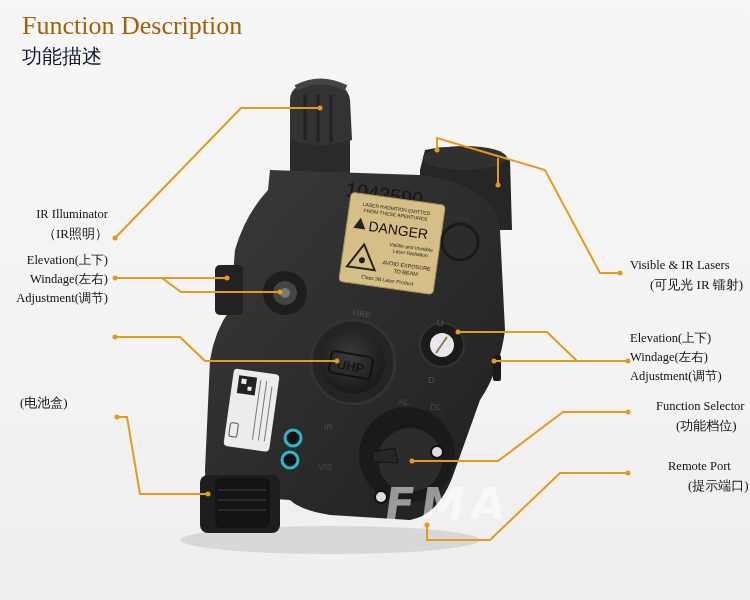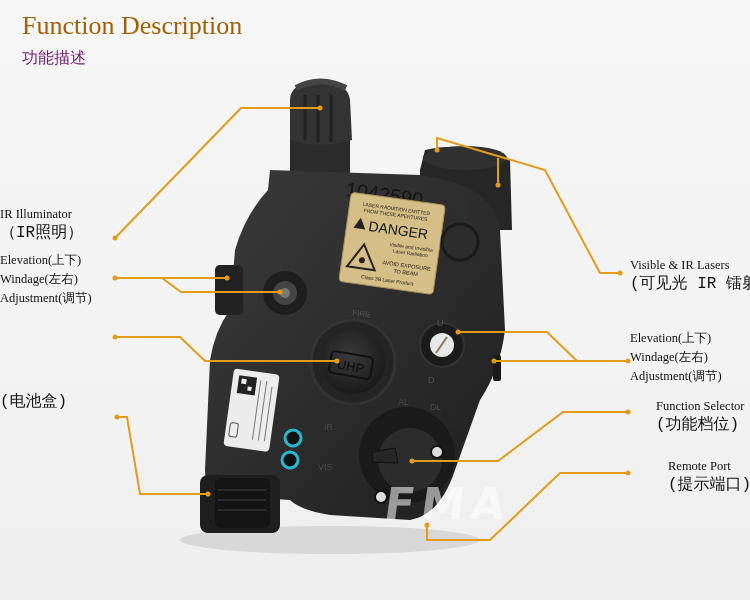--- a/index.html
+++ b/index.html
@@ -1,23 +1,23 @@
 <!DOCTYPE html>
 <html><head>
 <meta charset="utf-8">
 <style>
   html, body { margin:0; padding:0; }
   body { width:750px; height:600px; position:relative; overflow:hidden;
          background:linear-gradient(180deg,#f6f6f6 0%,#f3f3f3 60%,#eeeeee 100%);
          font-family:"Liberation Serif","DejaVu Serif",serif; color:#111; }
   .title { position:absolute; left:22px; top:10px; font-size:26px; line-height:32px; color:#a16207; }
-  .subtitle { position:absolute; left:22px; top:43px; font-size:16px; line-height:30px; color:#701a75; font-family:Liberation Sans, sans-serif; font-weight:300; }
+  .subtitle { position:absolute; left:22px; top:43px; font-size:20px; line-height:30px; color:#0f172a; font-family:Liberation Mono, monospace; font-weight:300; }
   .label { position:absolute; font-size:12.5px; line-height:19px; color:#111; white-space:nowrap; }
-  .label .zh { font-family:Liberation Mono, monospace; font-size:16px; }
-  .r { }
+  .label .zh { font-family:Liberation Serif, serif; font-size:13px;padding-left:20px; }
+  .r { text-align:right; }
   .c { text-align:left; }
   svg.scene { position:absolute; left:0; top:0; }
   .wm { position:absolute; left:385px; top:478px; font-family:"DejaVu Sans",sans-serif; font-weight:bold;
         font-size:44px; letter-spacing:6px; color:rgba(255,255,255,0.55); transform:skewX(-8deg); }
 </style>
 </head>
 <body>
 
 <div class="title">Function Description</div>
 <div class="subtitle">功能描述</div>

